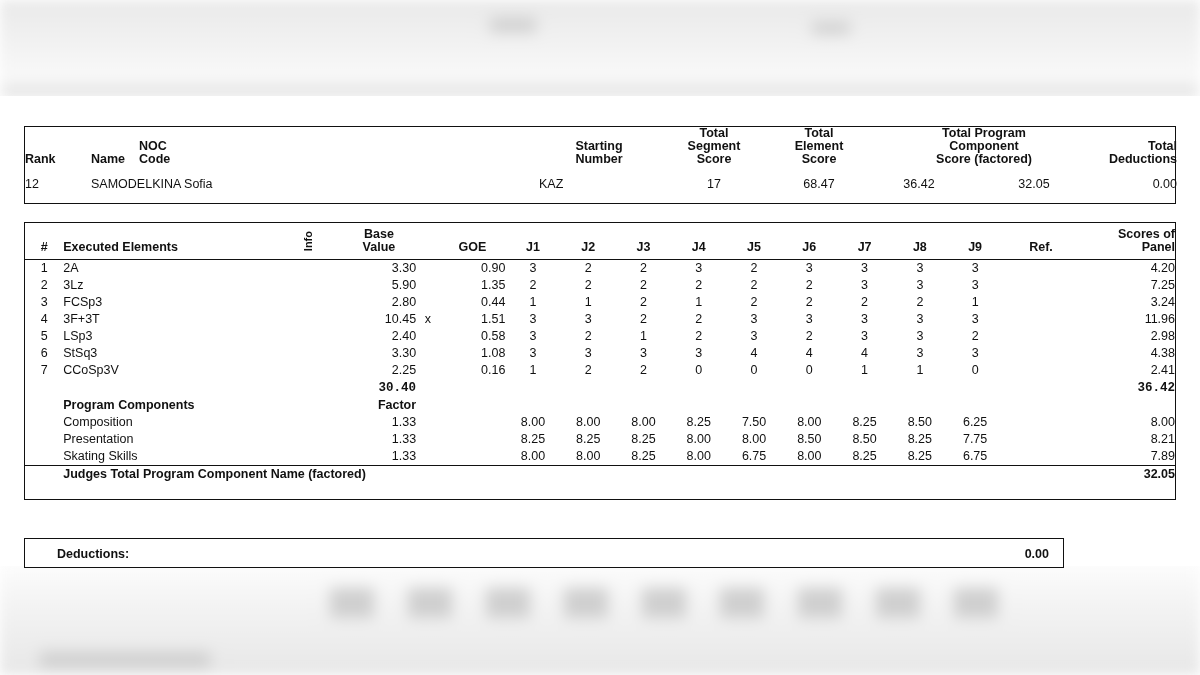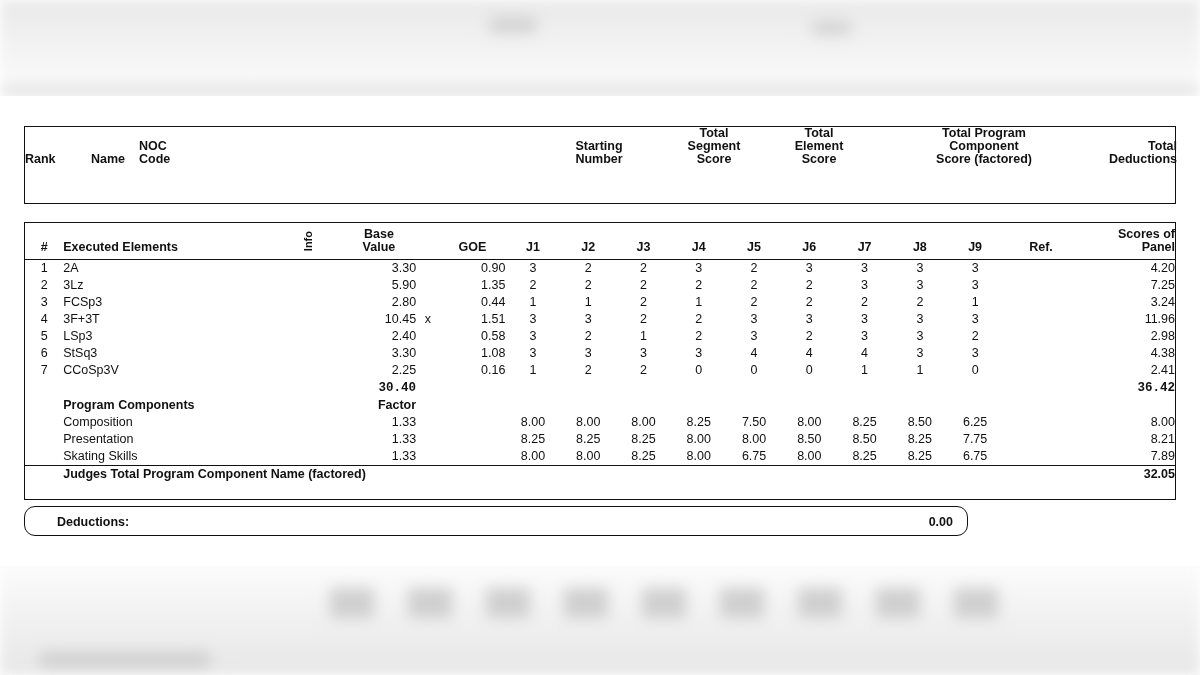--- a/index.html
+++ b/index.html
@@ -105,21 +105,21 @@
     font-size: 11px;
     font-weight: bold;
     display: inline-block;
     line-height: 11px;
   }
   .pc-title { font-weight: bold; padding-top: 10px; }
   .totals-row td { font-weight: bold; padding-top: 2px; font-family: Liberation Mono, monospace; }
   .jtpcs { border-top: 1px solid #111; }
 
   
-  .panel-ded { left: 24px; top: 410px; width: 944px; height: 30px; border-radius: 11px; }
+  .panel-ded { left: 24px; top: 442px; width: 1040px; height: 30px; }
   .ded-table td {
     font-size: 12.5px;
     font-weight: bold;
     color: #111;
     line-height: 28px;
   }
 
   .pad-l { padding-left: 32px; }
   .pad-l2 { padding-left: 14px; }
   .pad-r { padding-right: 14px; }
@@ -186,20 +186,30 @@
         <td class="hdr c" colspan="2">
           <span>Total Program</span><br>
           <span>Component</span><br>
           <span>Score (factored)</span>
         </td>
         <td class="hdr r pad-r">
           <span>Total</span><br>
           <span>Deductions</span>
         </td>
       </tr>
+      <tr>
+        <td class="val l pad-l">12</td>
+        <td class="val l" colspan="2">SAMODELKINA Sofia</td>
+        <td class="val l">KAZ</td>
+        <td class="val c">17</td>
+        <td class="val c">68.47</td>
+        <td class="val c">36.42</td>
+        <td class="val c">32.05</td>
+        <td class="val r pad-r">0.00</td>
+      </tr>
     </tbody>
       </table>
   </div>
 
   <div class="panel panel-body">
     <table class="t body-table">
       <colgroup>
         <col style="width:36px">
         <col style="width:200px">
         <col style="width:62px">

